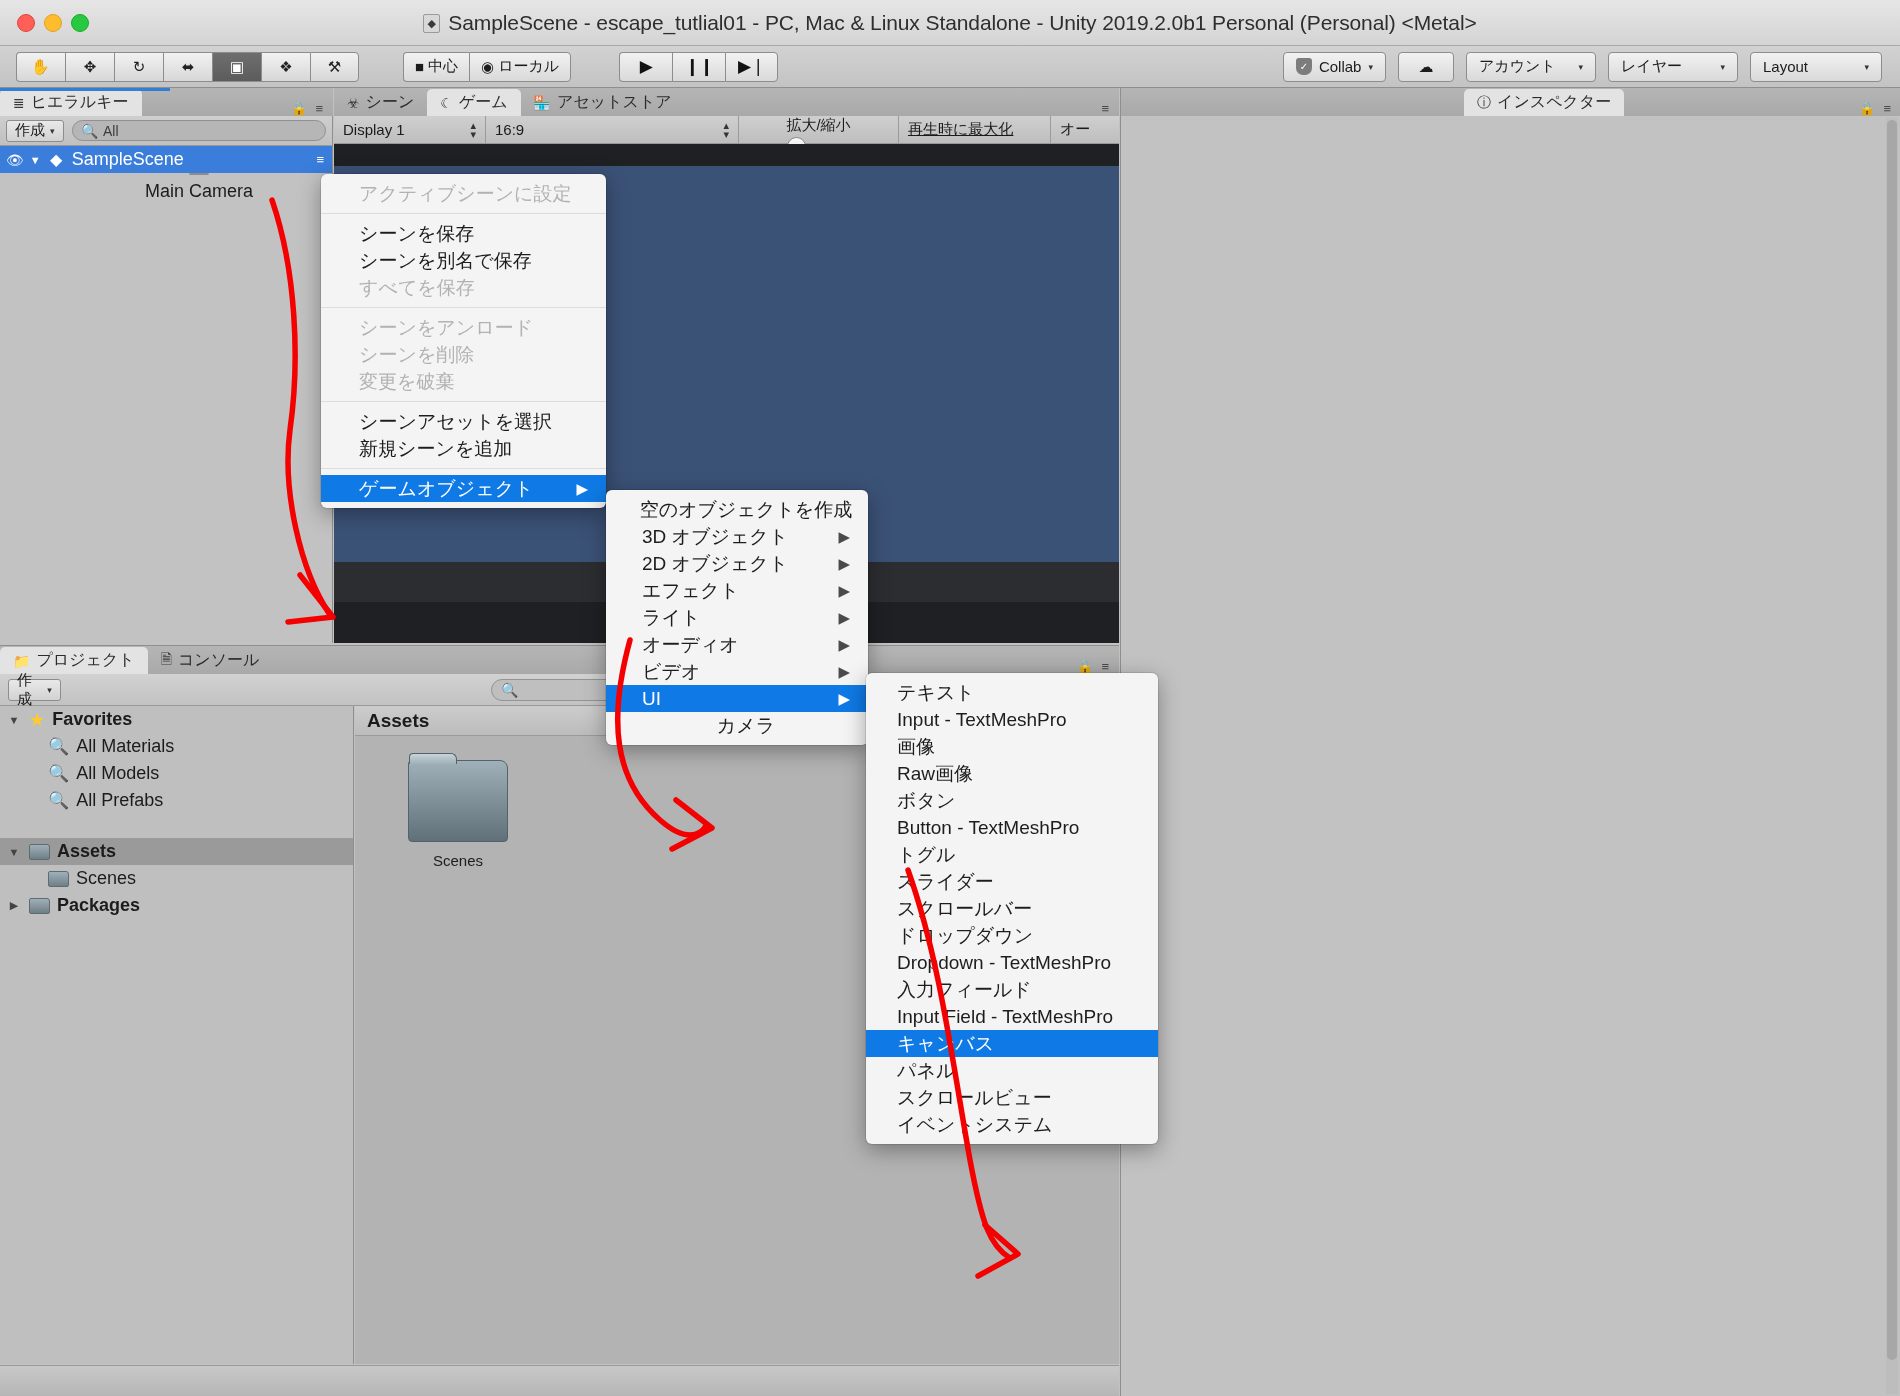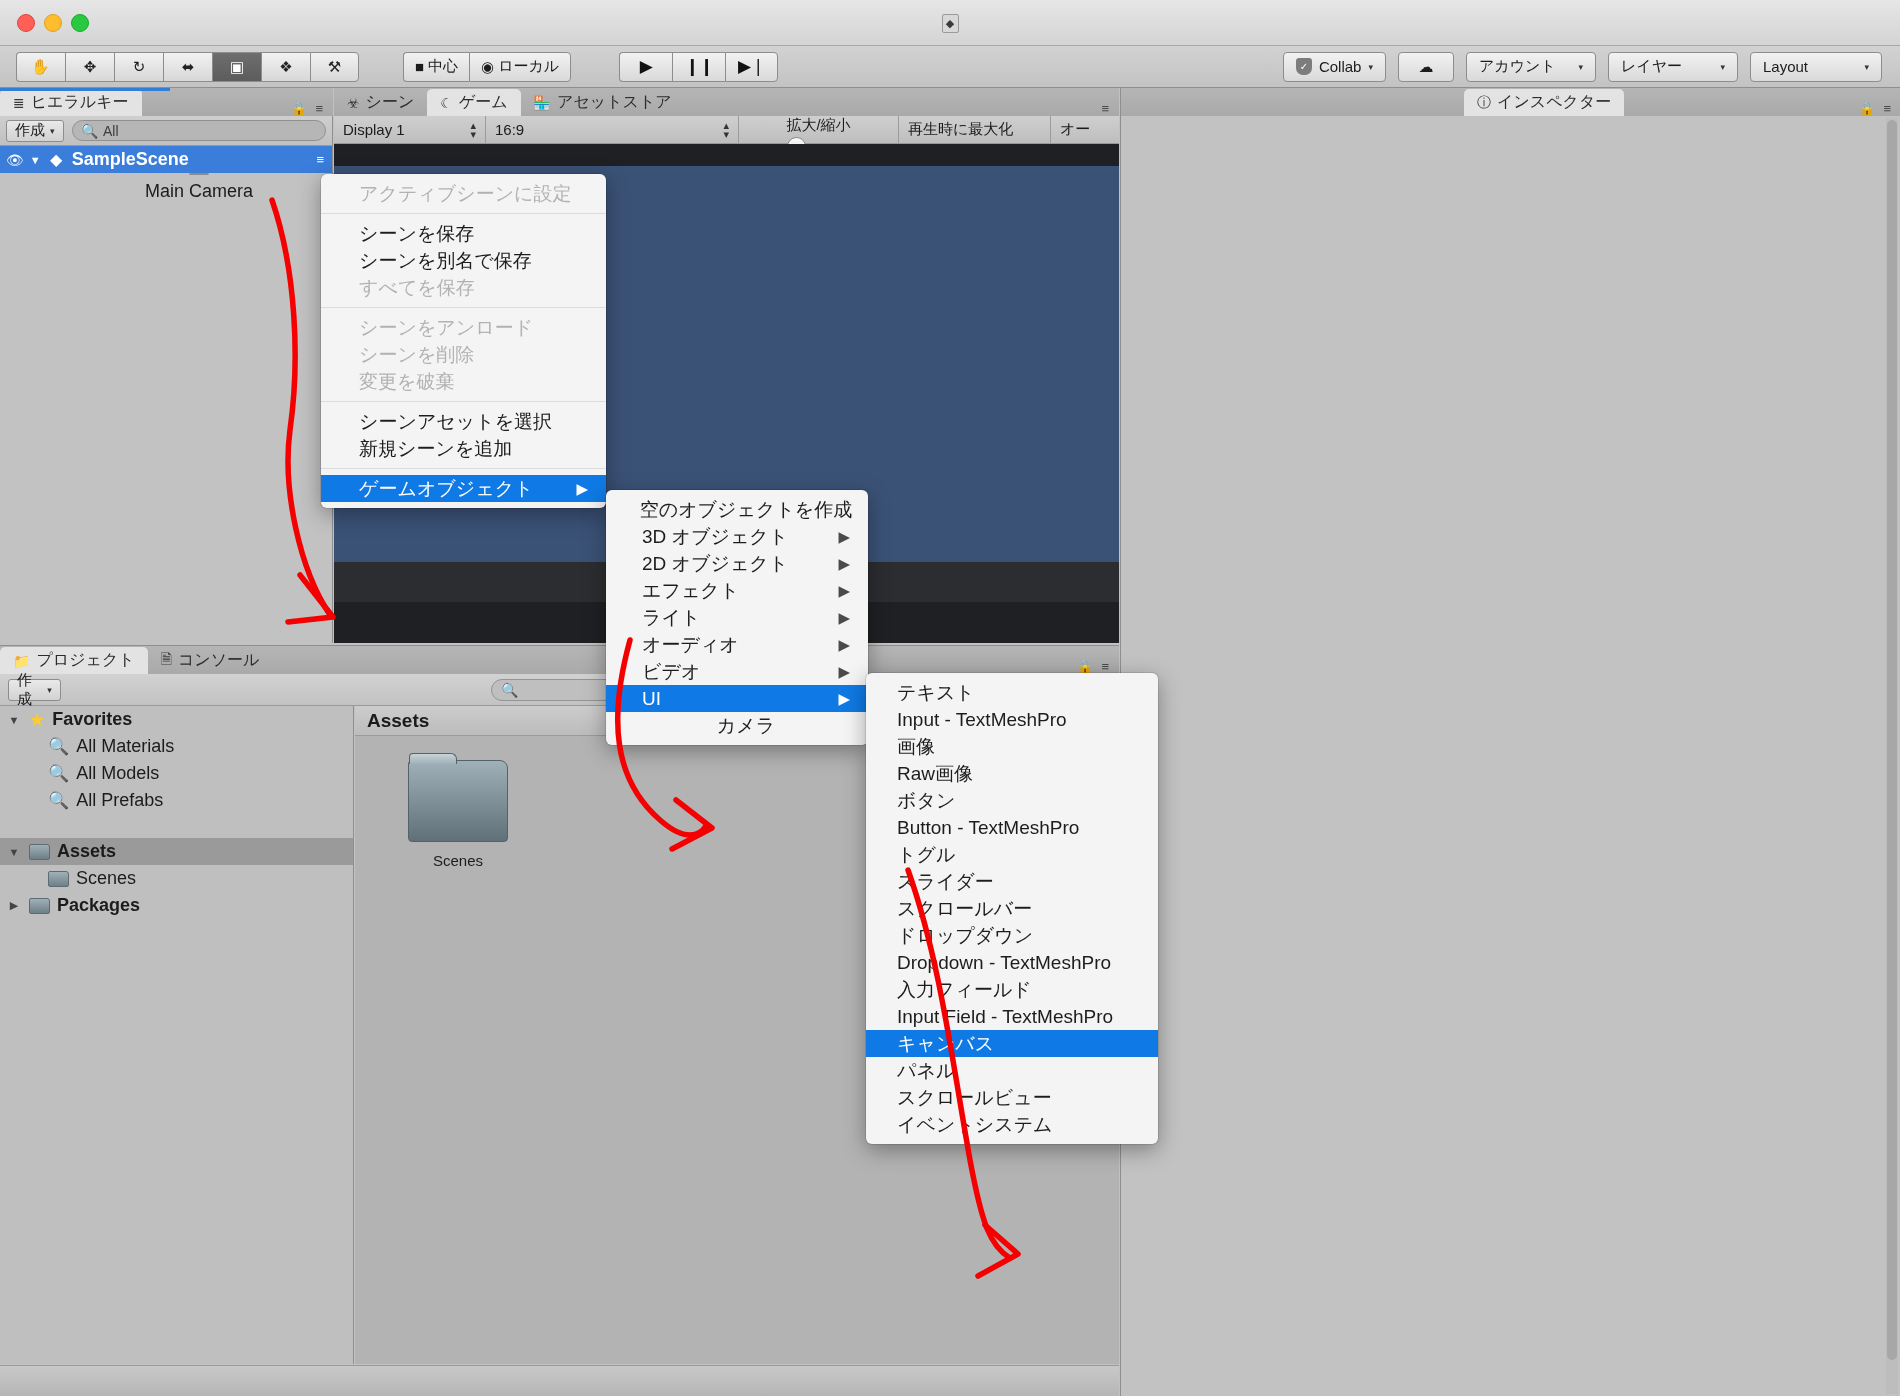--- a/index.html
+++ b/index.html
@@ -318,20 +318,21 @@
 <div id="app">
 
   <div class="titlebar">
     <div class="traffic">
       <div class="tl-dot tl-red"></div>
       <div class="tl-dot tl-yellow"></div>
       <div class="tl-dot tl-green"></div>
     </div>
     <div class="title-wrap">
       <div class="title-icon">◆</div>
+      <div class="title-text">SampleScene - escape_tutlial01 - PC, Mac &amp; Linux Standalone - Unity 2019.2.0b1 Personal (Personal) &lt;Metal&gt;</div>
     </div>
   </div>
 
   <div class="toolbar">
     <div class="btn-group">
       <div class="tbtn">✋</div>
       <div class="tbtn">✥</div>
       <div class="tbtn">↻</div>
       <div class="tbtn">⬌</div>
       <div class="tbtn sel">▣</div>
@@ -402,21 +403,21 @@
         <span>🔍</span>
         <span>All</span>
       </div>
     </div>
 
     <div>
       <div class="tree-row selected">
         <span class="eye-icon">👁</span>
         <span class="tri">▼</span>
         <span class="unity-glyph">◆</span>
-        <span style="font-weight:bold;">SampleScene</span>
+        <span style="font-weight:normal;">SampleScene</span>
         <span class="row-menu">≡</span>
       </div>
       <div class="tree-row" style="padding-left:66px;flex-direction:column;">
         <span class="cube-glyph"></span>
         <span>Main Camera</span>
       </div>
     </div>
   </div>
 
   <div id="gameview">
@@ -447,21 +448,21 @@
         <span>16:9</span>
         <span class="stepper" style="margin-left:auto;">▴<br>▾</span>
       </div>
       <div class="gv-field" style="width:160px;flex-direction:column;">
         <span>拡大/縮小</span>
         <span class="slider-track">
           <span class="slider-knob"></span>
         </span>
         <span>2x</span>
       </div>
-      <div class="gv-field" style="width:152px;">
+      <div class="gv-field" style="width:152px;text-decoration:underline;">
         <span>再生時に最大化</span>
       </div>
       <div class="gv-field" style="border-right:none;">
         <span>オー</span>
       </div>
     </div>
 
     <div class="gv-canvas">
       <div class="gv-sky"></div>
       <div class="gv-ground"></div>

